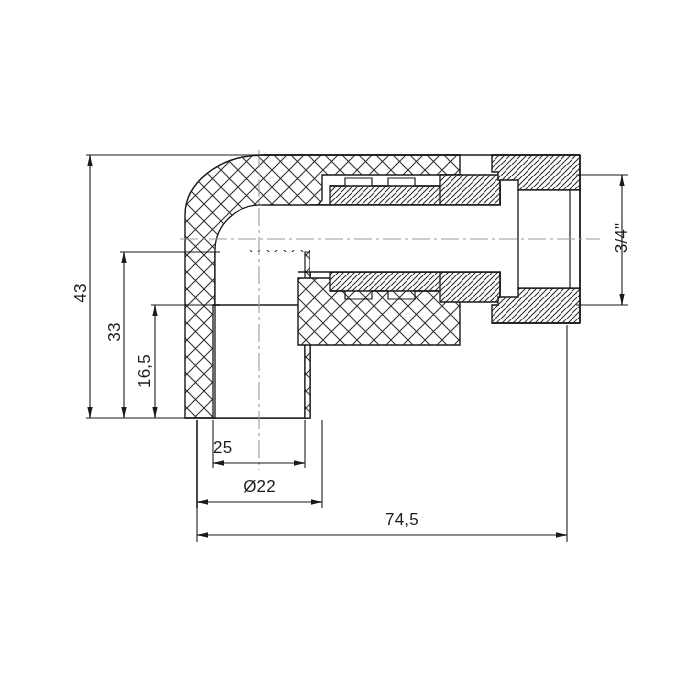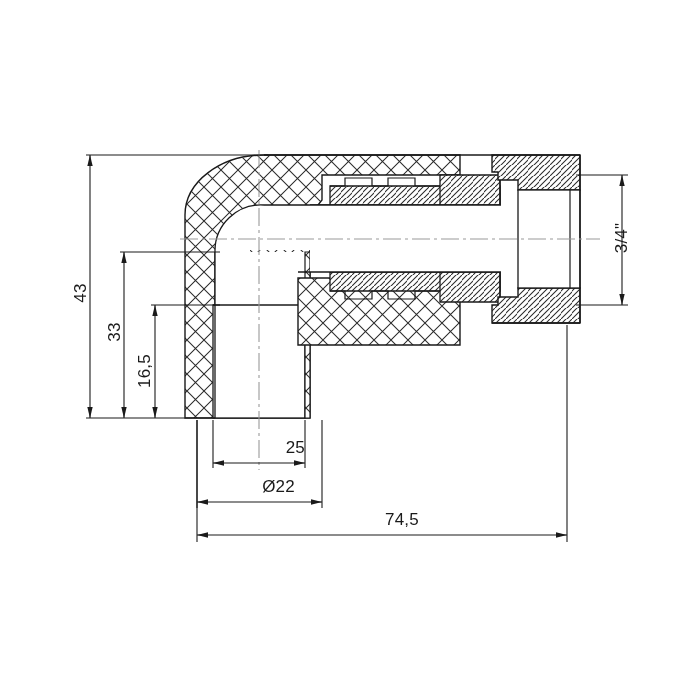--- a/index.html
+++ b/index.html
@@ -183,21 +183,21 @@
       <line x1="622" y1="175" x2="622" y2="305" marker-start="url(#arrHeadL)" marker-end="url(#arrHeadR)"></line>
     </g>
   </svg>
 
   <div class="dim-label rot90" style="left:66px; top:283px; width:30px; text-align:center;">43</div>
 
   <div class="dim-label rot90" style="left:100px; top:322px; width:30px; text-align:center;">33</div>
 
   <div class="dim-label rot90" style="left:120px; top:361px; width:50px; text-align:center;">16,5</div>
 
-  <div class="dim-label" style="left:213px; top:438px; width:92px; text-align:right;">25</div>
-
-  <div class="dim-label" style="left:197px; top:477px; width:125px; text-align:center;margin-left:19px;">Ø22</div>
+  <div class="dim-label" style="left:213px; top:438px; width:92px; text-align:left;">25</div>
+
+  <div class="dim-label" style="left:197px; top:477px; width:125px; text-align:center;">Ø22</div>
 
   <div class="dim-label" style="left:197px; top:510px; width:410px; text-align:center;">74,5</div>
 
   <div class="dim-label rot90" style="left:597px; top:228px; width:50px; text-align:center;">3/4"</div>
 
 </div>
 
 </body></html>

